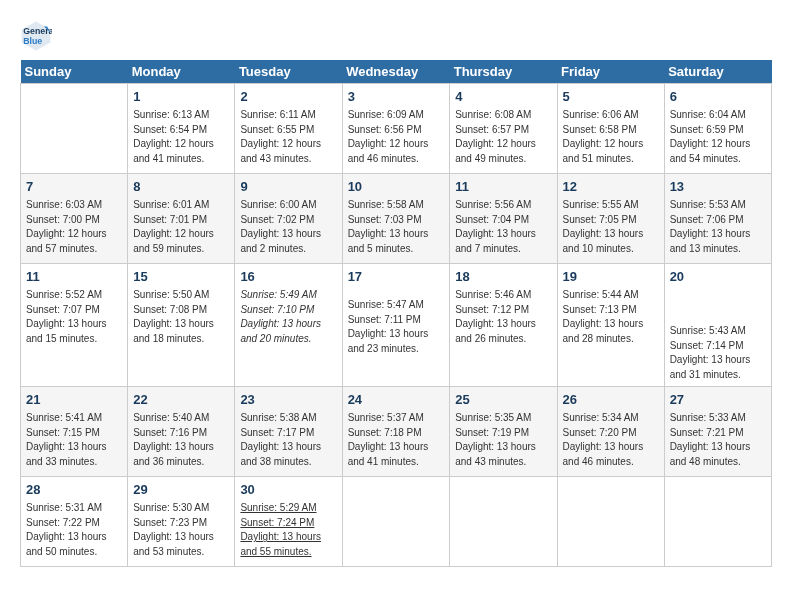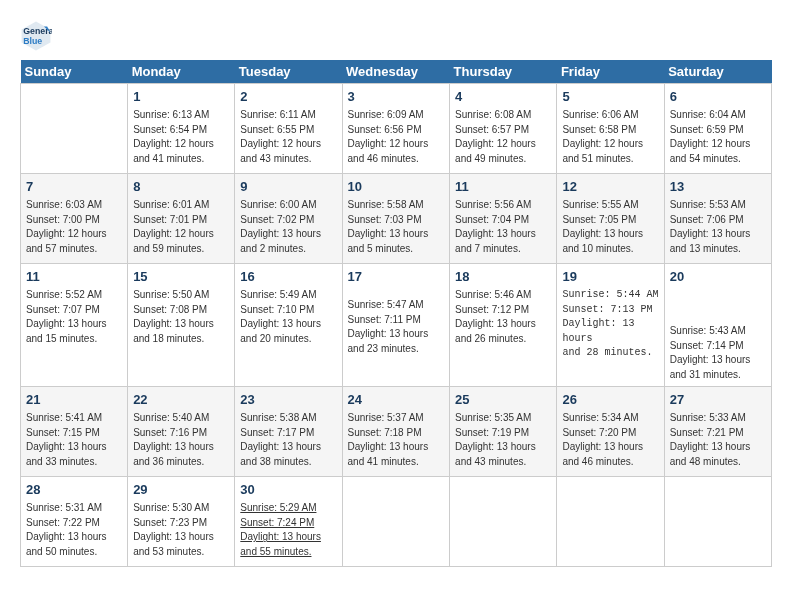--- a/index.html
+++ b/index.html
@@ -222,42 +222,42 @@
         </td>
         <td>
           <span class="day-number">15</span>
           <div class="day-info" style="white-space: pre-line;">Sunrise: 5:50 AM
 Sunset: 7:08 PM
 Daylight: 13 hours
 and 18 minutes.</div>
         </td>
         <td>
           <span class="day-number">16</span>
-          <div class="day-info" style="white-space: pre-line;">Sunrise: 5:49 AM
+          <div class="day-info" style="white-space: pre-line; font-style: italic;">Sunrise: 5:49 AM
 Sunset: 7:10 PM
 Daylight: 13 hours
 and 20 minutes.</div>
         </td>
         <td>
           <span class="day-number">17</span>
           <div class="day-info" style="white-space: pre-line; margin-top: 12px;">Sunrise: 5:47 AM
 Sunset: 7:11 PM
 Daylight: 13 hours
 and 23 minutes.</div>
         </td>
         <td>
           <span class="day-number">18</span>
           <div class="day-info" style="white-space: pre-line;">Sunrise: 5:46 AM
 Sunset: 7:12 PM
 Daylight: 13 hours
 and 26 minutes.</div>
         </td>
         <td>
           <span class="day-number">19</span>
-          <div class="day-info" style="white-space: pre-line; font-family: Liberation Mono, monospace;">Sunrise: 5:44 AM
+          <div class="day-info" style="white-space: pre-line;">Sunrise: 5:44 AM
 Sunset: 7:13 PM
 Daylight: 13 hours
 and 28 minutes.</div>
         </td>
         <td>
           <span class="day-number">20</span>
           <div class="day-info" style="white-space: pre-line; margin-top: 38px;">Sunrise: 5:43 AM
 Sunset: 7:14 PM
 Daylight: 13 hours
 and 31 minutes.</div>

